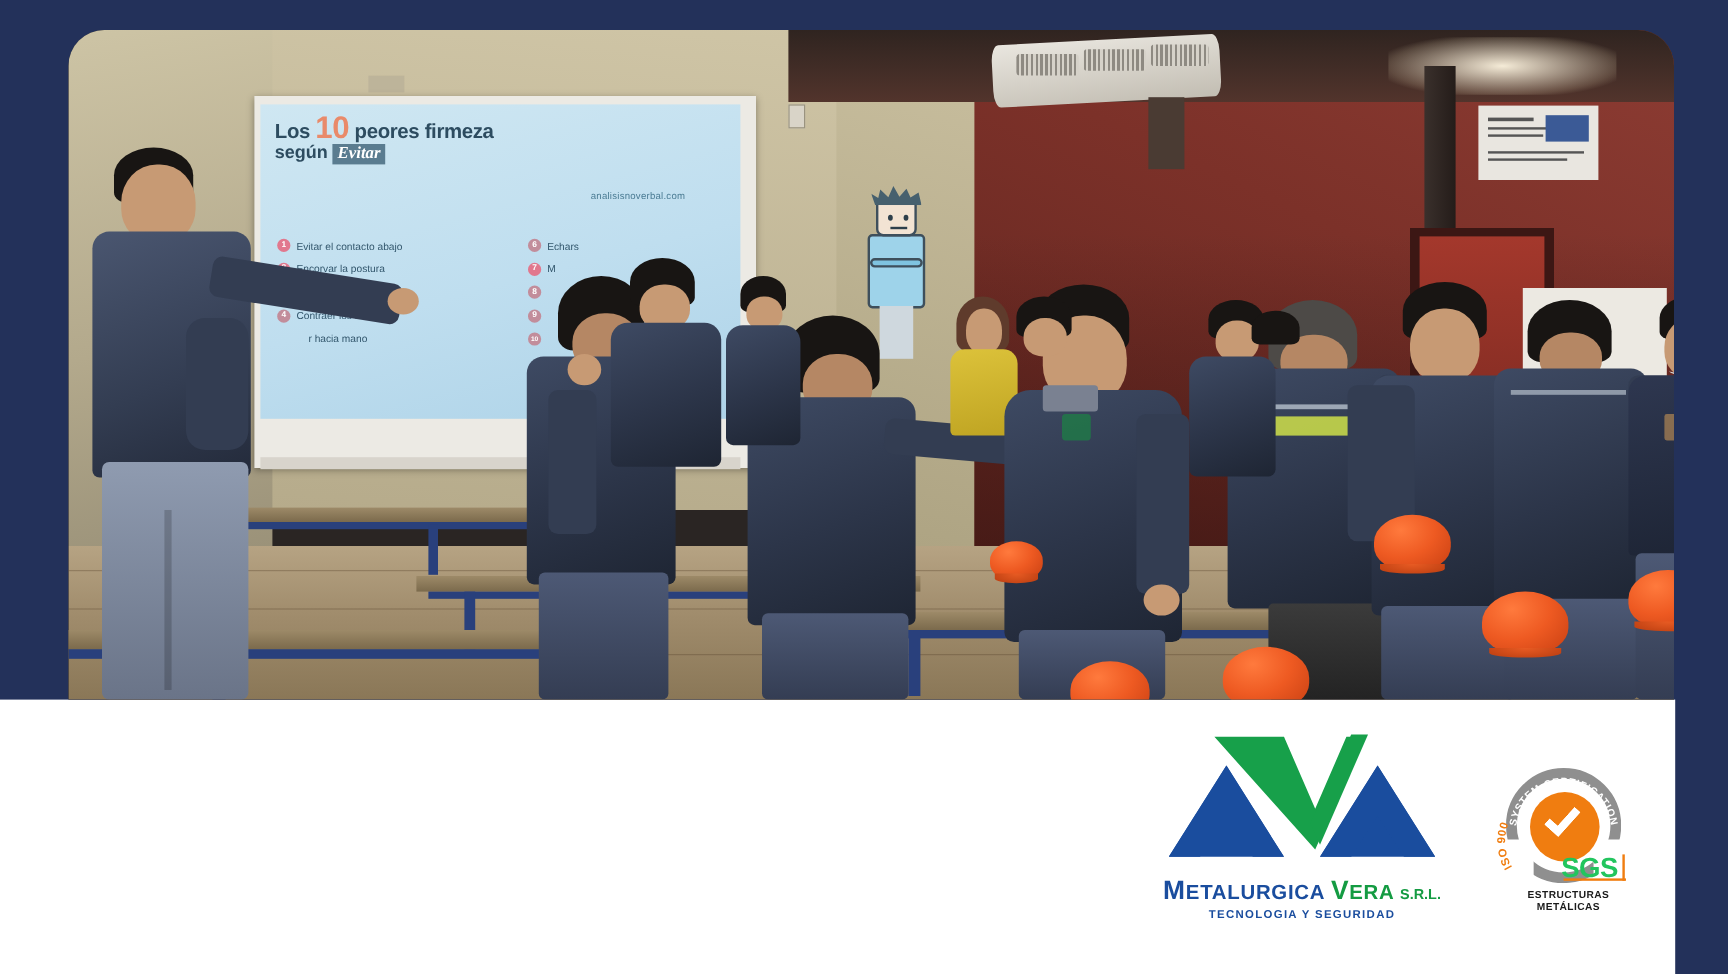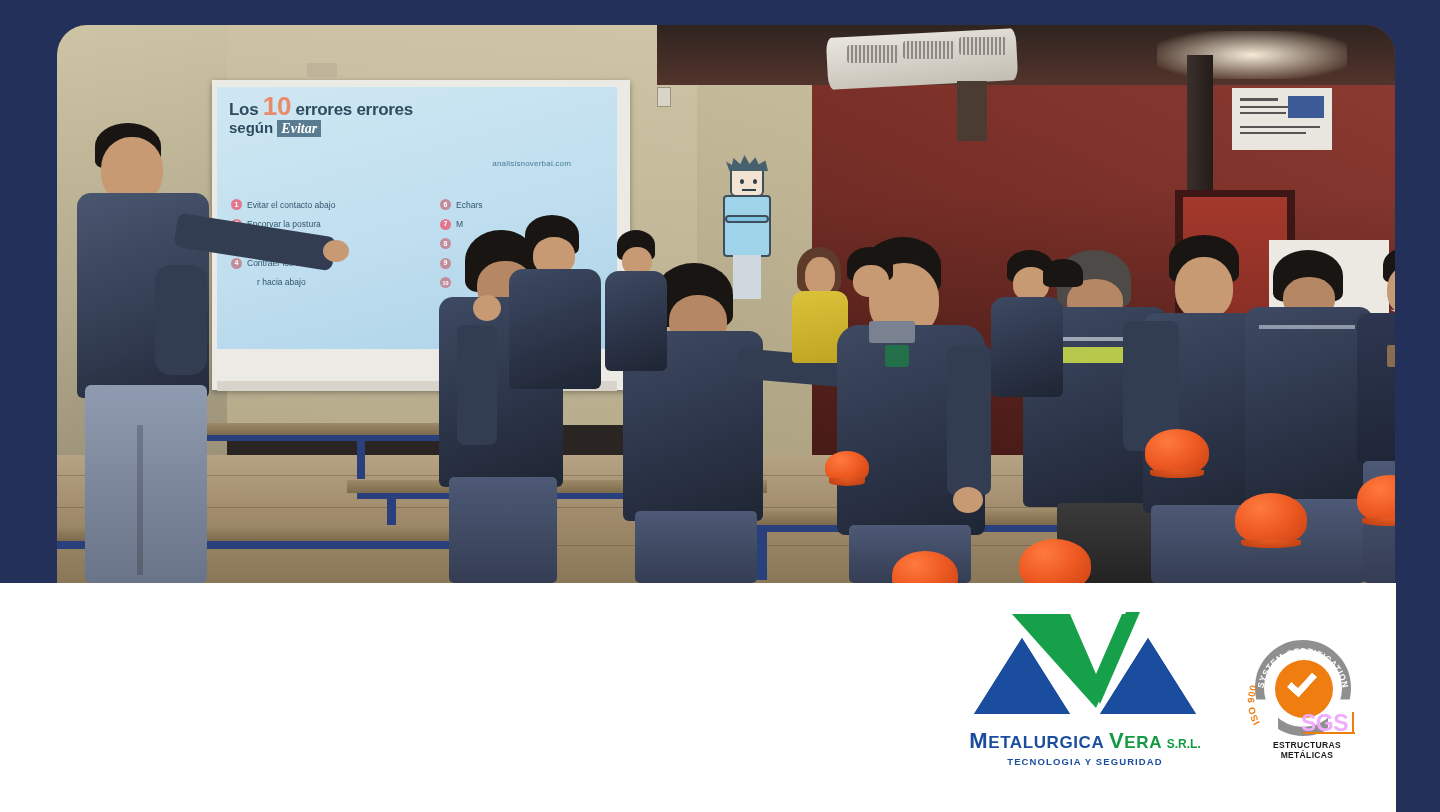--- a/index.html
+++ b/index.html
@@ -151,21 +151,21 @@
   .sgs-arc { position:absolute; left:8px; top:4px; width:96px; height:96px;
              border:9px solid #8f8f8f; border-radius:50%;
              clip-path: polygon(0 0,100% 0,100% 62%,76% 62%,76% 100%,24% 100%,24% 62%,0 62%); }
   .sgs-circle { position:absolute; left:28px; top:24px; width:58px; height:58px;
                 background:#f07d10; border-radius:50%; }
   .sgs-check { position:absolute; left:41px; top:38px; width:28px; height:16px;
                border-left:7px solid #fff; border-bottom:7px solid #fff;
                transform:rotate(-48deg); border-radius:1px; }
   .sgs-arc-txt { position:absolute; left:0; top:0; width:112px; height:112px; }
   .sgs-word { position:absolute; left:54px; top:74px; font-size:23px; font-weight:bold;
-              color:#f0abfc; letter-spacing:-.5px; font-family:"Liberation Sans",sans-serif; }
+              color:#22c55e; letter-spacing:-.5px; font-family:"Liberation Sans",sans-serif; }
   .sgs-tick { position:absolute; left:105px; top:76px; width:2px; height:22px; background:#f07d10; }
   .sgs-tick2{ position:absolute; left:56px; top:96px; width:52px; height:2px; background:#f07d10; }
   .sgs-caption { position:absolute; left:0; top:104px; width:120px; text-align:center;
                  font-size:8.5px; font-weight:bold; letter-spacing:.35px; color:#1b1b1b; }
 </style>
 </head>
 <body>
 
 <div id="stage">
 
@@ -209,21 +209,21 @@
     <div class="ph floor">
       <div class="floor-line" style="top:20px;"></div>
       <div class="floor-line" style="top:52px;"></div>
       <div class="floor-line" style="top:90px;"></div>
     </div>
 
     <div class="ph screen-board"></div>
     <div class="ph screen-slide">
       <div class="slide-inner">
         <div class="slide-h1">
-          <span>Los </span><span class="big10">10</span><span> errores errores</span>
+          <span>Los </span><span class="big10">10</span><span> peores firmeza</span>
         </div>
         <div class="slide-h3">
           <span>según </span><span class="forbes-box">Evitar</span>
         </div>
         <div class="site-url">analisisnoverbal.com</div>
 
         <div class="lst col-l">
           <div class="row">
               <span class="num">1</span>
               <span>Evitar el contacto abajo</span>
@@ -234,21 +234,21 @@
             </div>
           <div class="row">
               <span class="num grey">3</span>
               <span>Dar la mano sin firmeza</span>
             </div>
           <div class="row">
               <span class="num grey">4</span>
               <span>Contraer los brazos</span>
             </div>
           <div class="row" style="padding-left:26px;">
-              <span>r hacia abajo</span>
+              <span>r hacia mano</span>
             </div>
         </div>
 
         <div class="lst col-r">
           <div class="row">
               <span class="num grey">6</span>
               <span>Echars</span>
             </div>
           <div class="row">
               <span class="num">7</span>

